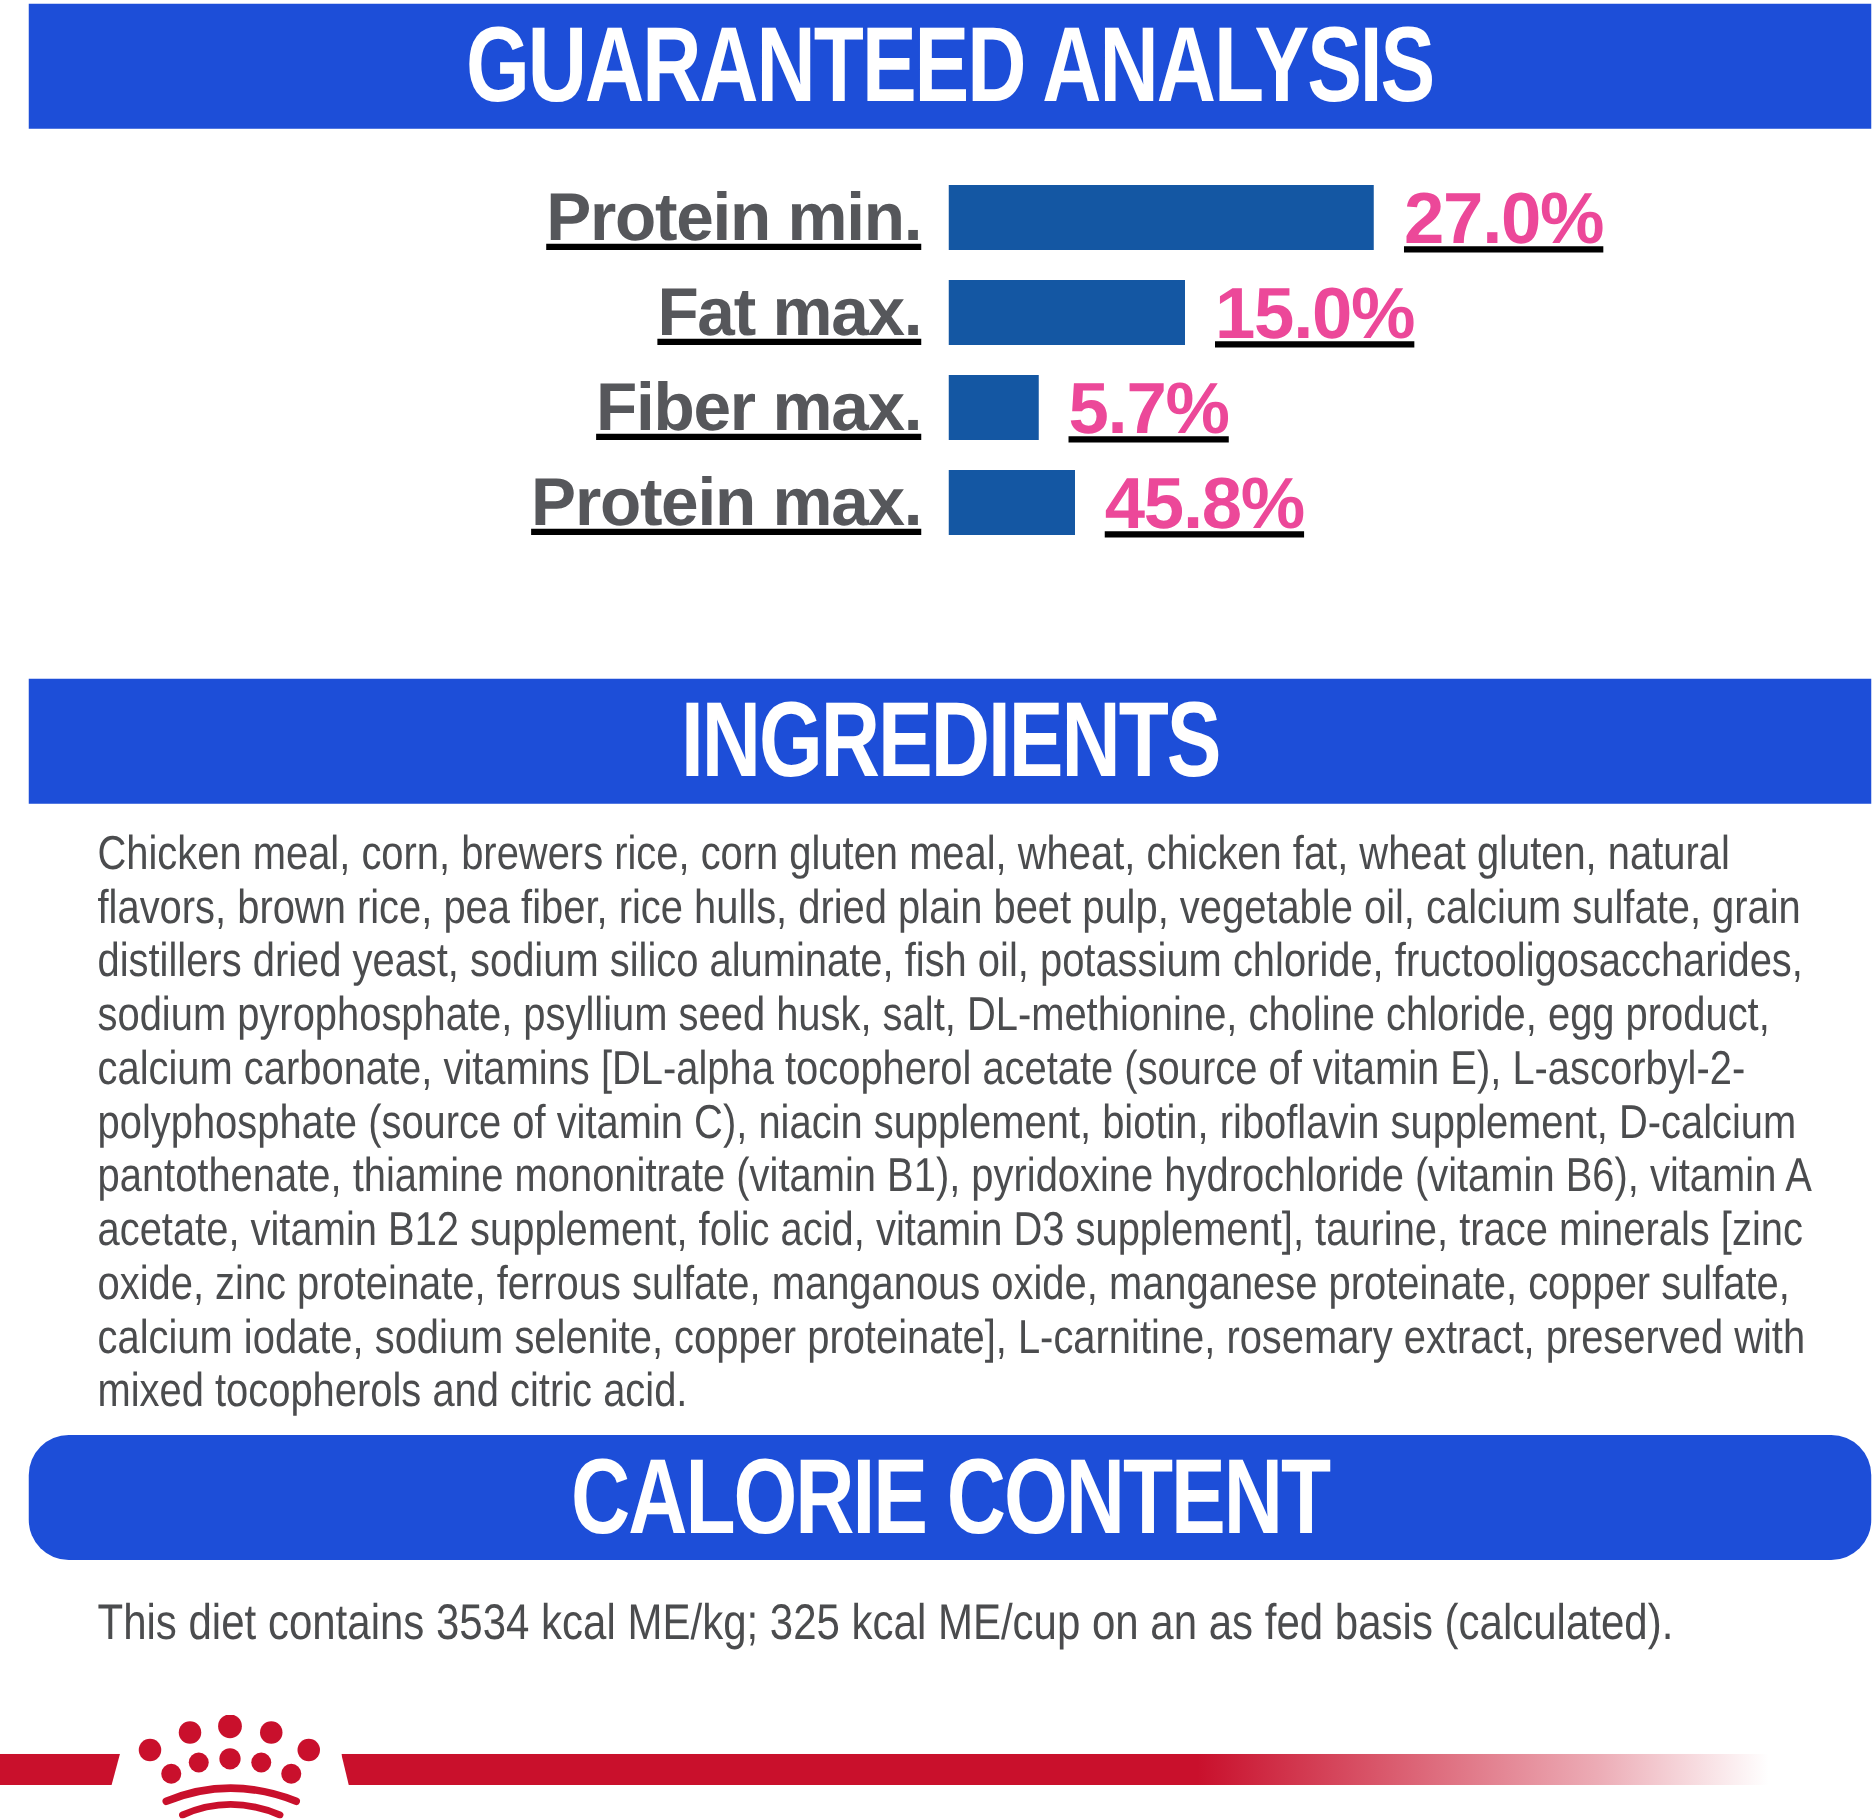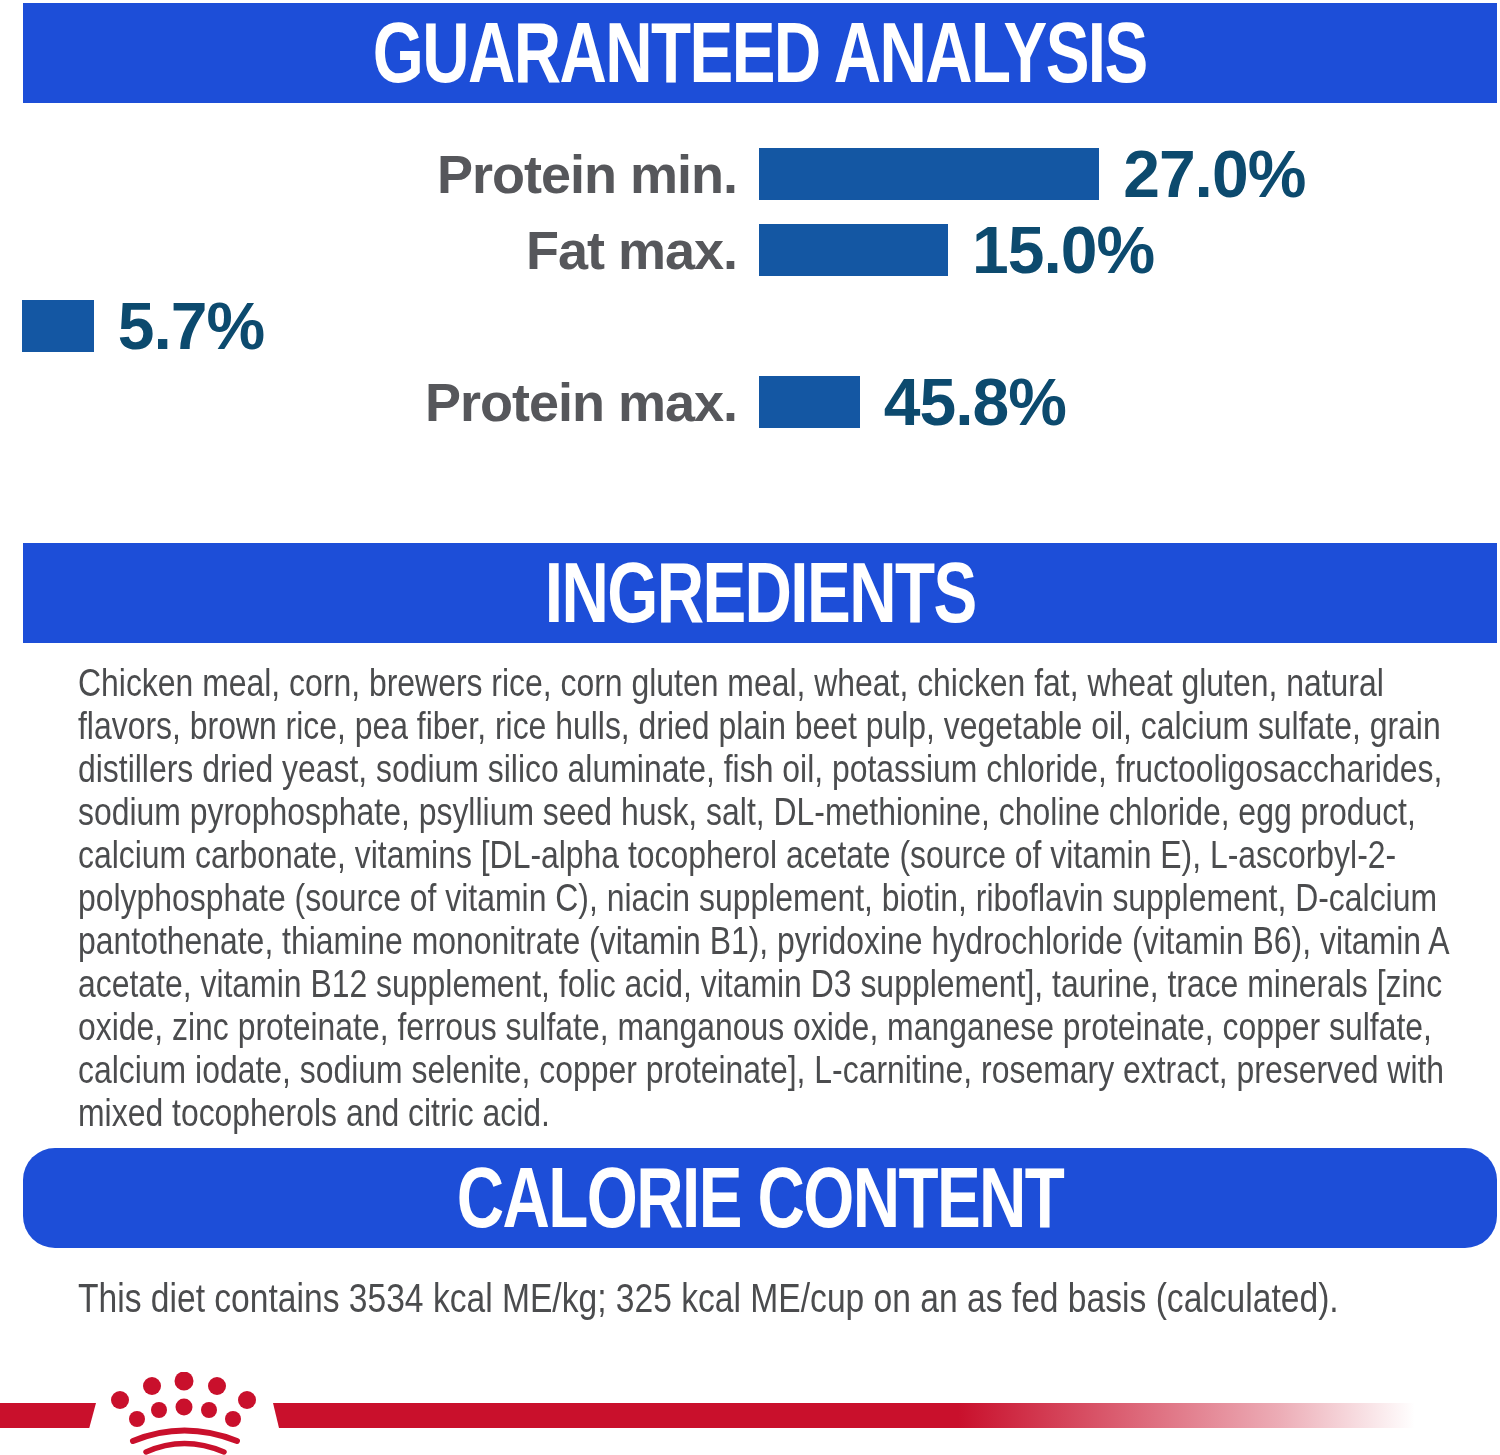--- a/index.html
+++ b/index.html
@@ -14,29 +14,29 @@
   }
   .hbar .hbar-text {
     color:#ffffff; font-weight:700; font-size:82px; letter-spacing:-2px;
     transform:scale(0.80,1.04); transform-origin:center center; white-space:nowrap;
   }
   #ga-header  { top:3px; }
   #ing-header { top:543px; }
   #cal-header { top:1148px;border-radius:32px; }
 
   
-  .ga-chart { position:absolute; top:148px; left:0; width:1332px; }
+  .ga-chart { position:absolute; top:148px; left:0; width:1332px;text-decoration:underline; }
   .ga-row   { display:flex; align-items:center; height:52px; margin-bottom:24px; }
   .ga-label {
     width:737px; text-align:right; font-size:54px; font-weight:700;
     letter-spacing:-1px; color:#56575b; white-space:nowrap;
   }
   .ga-bar   { height:52px; background:#1457a3; margin-left:22px; flex:0 0 auto; }
   .ga-value {
-    margin-left:24px; font-size:66px; font-weight:700; color:#0c4a6e;
+    margin-left:24px; font-size:58px; font-weight:700; color:#ec4899;
     letter-spacing:-1px; white-space:nowrap;
   }
 
   
   .body-text {
     position:absolute; left:78px; color:#4b4c4e;
     transform:scaleX(0.84); transform-origin:left top;
   }
   #ingredients-text { top:662px; width:1640px; font-size:38px; line-height:43px; }
   #calorie-text     { top:1276px; width:1700px; font-size:40px; line-height:44px; white-space:nowrap; }
@@ -67,20 +67,21 @@
         <div class="ga-label">Protein min.</div>
         <div class="ga-bar" style="width: 340.2px; background: rgb(20, 87, 163);"></div>
         <div class="ga-value">27.0%</div>
       </div>
       <div class="ga-row">
         <div class="ga-label">Fat max.</div>
         <div class="ga-bar" style="width: 189px; background: rgb(20, 87, 163);"></div>
         <div class="ga-value">15.0%</div>
       </div>
       <div class="ga-row">
+        <div class="ga-label">Fiber max.</div>
         <div class="ga-bar" style="width: 71.82px; background: rgb(20, 87, 163);"></div>
         <div class="ga-value">5.7%</div>
       </div>
       <div class="ga-row">
         <div class="ga-label">Protein max.</div>
         <div class="ga-bar" style="width: 100.8px; background: rgb(20, 87, 163);"></div>
         <div class="ga-value">45.8%</div>
       </div>
     </div>
 

